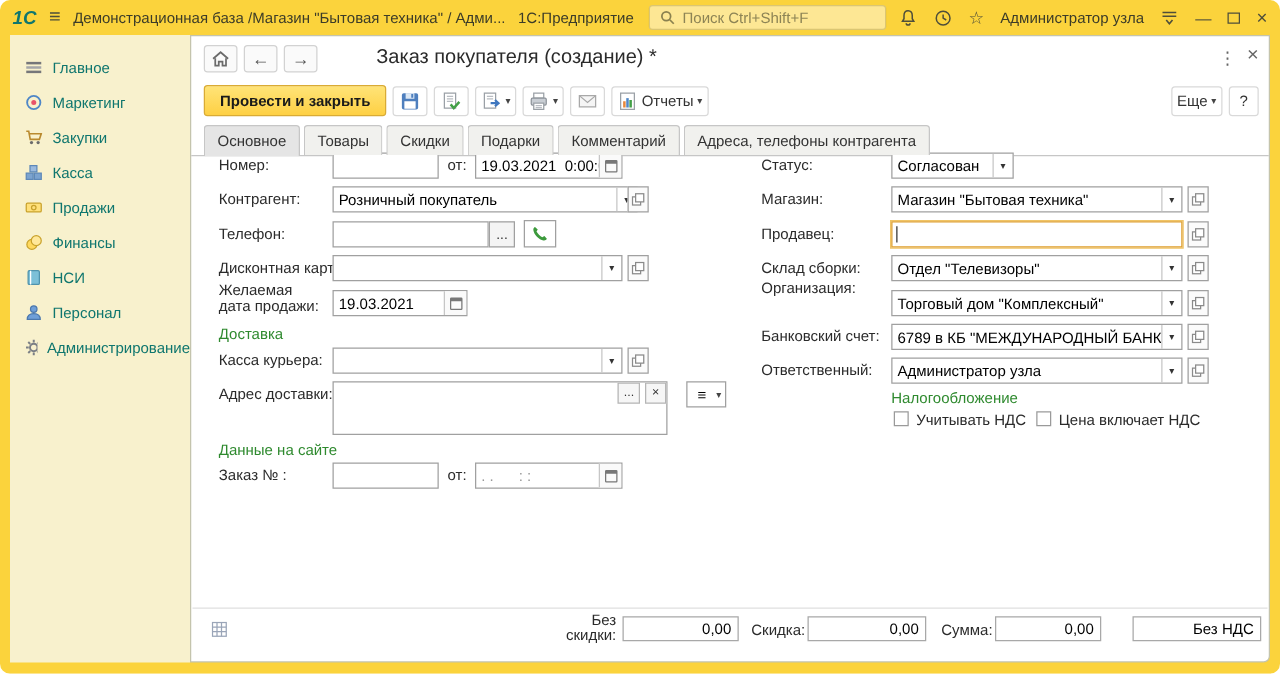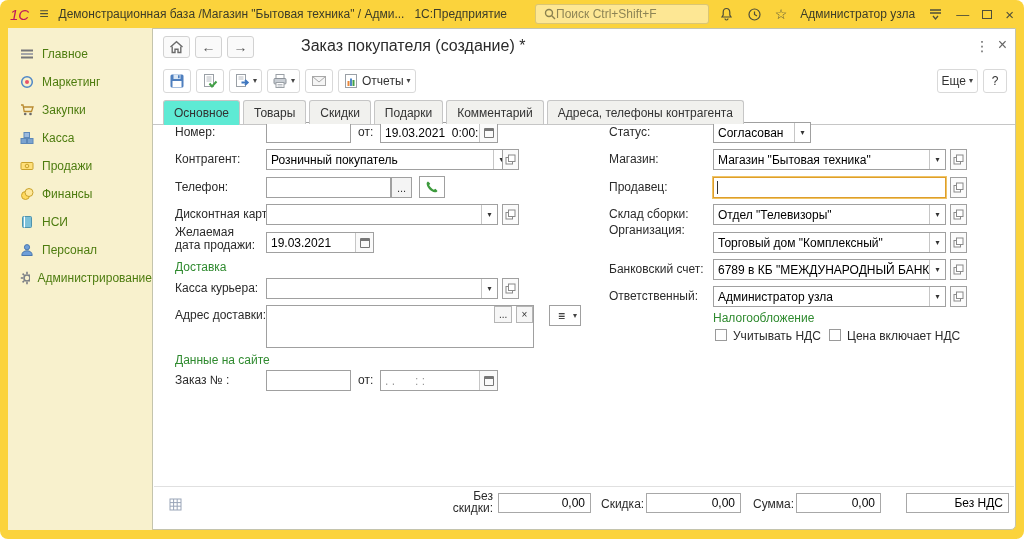--- a/index.html
+++ b/index.html
@@ -1,51 +1,51 @@
 <!DOCTYPE html>
 <html><head>
 <meta charset="utf-8">
 <style>
   *{margin:0;padding:0;box-sizing:border-box;font-family:"Liberation Sans",sans-serif;}
   body{background:#fff;}
   .app{position:relative;width:1024px;height:539px;background:#fbd33c;border-radius:8px;overflow:hidden;}
 
   
   .titlebar{position:absolute;left:0;top:0;right:0;height:28px;display:flex;align-items:center;padding:0 10px;gap:10px;}
-  .logo{font-size:15px;font-weight:normal;font-style:italic;color:#be185d;}
+  .logo{font-size:15px;font-weight:bold;font-style:italic;color:#0f766e;}
   .ham{font-size:16px;color:#4e4e3a;}
   .tb-text{font-size:12px;color:#3c3c28;white-space:nowrap;}
-  .search{display:flex;align-items:center;gap:0;height:20px;width:205px;padding:0 8px;border-radius:3px;background:rgba(255,255,255,.45);border:1px solid rgba(120,100,20,.25);margin-left:18px;}
+  .search{display:flex;align-items:center;gap:6px;height:20px;width:205px;padding:0 8px;border-radius:3px;background:rgba(255,255,255,.45);border:1px solid rgba(120,100,20,.25);margin-left:2px;}
   .search input{border:none;outline:none;background:transparent;font-size:12px;color:#555;width:100%;font-family:inherit;}
   .search input::placeholder{color:#8d8455;}
   .tb-right{margin-left:auto;display:flex;align-items:center;gap:13px;}
   .tbicon{display:flex;align-items:center;color:#4e4e3a;}
   .starg{font-size:14px;color:#4e4e3a;}
   .winbtn{font-size:13px;color:#4e4e3a;line-height:1;}
   .maxbox{width:10px;height:9px;border:1.5px solid #4e4e3a;display:inline-block;}
 
   
   .sidebar{position:absolute;left:8px;top:28px;width:144px;bottom:9px;background:#f8f1cd;padding-top:12px;}
-  .side-item{display:flex;align-items:center;gap:8px;height:28px;padding-left:12px;font-size:12px;color:#4d7c0f;cursor:pointer;}
+  .side-item{display:flex;align-items:center;gap:8px;height:28px;padding-left:12px;font-size:12px;color:#0f766e;cursor:pointer;}
 
   
   .main{position:absolute;left:152px;top:28px;width:864px;height:502px;background:#fff;border:1px solid #c4c4ad;border-radius:0 0 5px 0;}
   .hbtn{position:absolute;top:7px;width:27px;height:22px;border:1px solid #d2d2d2;border-radius:3px;background:#fafafa;display:flex;align-items:center;justify-content:center;color:#555;font-size:14px;}
   .title{position:absolute;left:148px;top:8px;font-size:16px;color:#2b2b2b;}
   .hicon{position:absolute;font-size:14px;color:#666;}
 
   .toolbar{position:absolute;left:10px;top:39px;right:8px;height:25px;display:flex;align-items:center;gap:5px;}
   .btn-main{height:25px;padding:0 12px;display:flex;align-items:center;background:linear-gradient(#ffe478,#fed044);border:1px solid #d9ab35;border-radius:3px;font-size:12px;font-weight:bold;color:#1a1a1a;}
   .tbtn{height:24px;min-width:28px;padding:0 4px;display:flex;align-items:center;justify-content:center;gap:3px;border:1px solid #d9d9d9;border-radius:3px;background:#fff;font-size:12px;color:#333;}
   .dd{font-size:8px;color:#444;}
   .spacer{flex:1;}
 
   .tabs{position:absolute;left:10px;top:71px;display:flex;gap:3px;z-index:2;}
   .tab{height:24px;padding:0 10px;display:flex;align-items:center;font-size:12px;color:#333;border:1px solid #c6c6c6;border-bottom:none;border-radius:3px 3px 0 0;background:#f1f1ee;cursor:pointer;}
-  .tab.active{background:#5eead4;height:25px;text-align:center;}
+  .tab.active{background:#e5e5e5;height:25px;text-align:center;}
   .tabline{position:absolute;left:0;right:0;top:95px;border-top:1px solid #c6c6c6;}
 
   .lbl{position:absolute;font-size:12px;color:#2b2b2b;white-space:nowrap;}
   .section{position:absolute;font-size:12px;color:#2f8a2f;white-space:nowrap;}
   .fld{position:absolute;height:21px;border:1px solid #a0a0a0;background:#fff;display:flex;align-items:stretch;font-size:12px;color:#000;}
   .fld .txt{flex:1;display:flex;align-items:center;padding:0 4px;white-space:pre;overflow:hidden;}
   .ph{color:#999;}
   .arr{width:16px;border-left:1px solid #c6c6c6;display:flex;align-items:center;justify-content:center;font-size:8px;color:#333;}
   .calbtn{width:18px;border-left:1px solid #c6c6c6;display:flex;align-items:center;justify-content:center;background:#fafafa;}
   .cal{width:10px;height:10px;border:1px solid #777;border-top:3px solid #777;border-radius:1px;}
@@ -197,20 +197,21 @@
         <span>←</span>
       </div>
     <div class="hbtn" style="left:74px">
         <span>→</span>
       </div>
     <div class="title">Заказ покупателя (создание) *</div>
     <span class="hicon" style="right:26px;top:9px">⋮</span>
     <span class="hicon" style="right:8px;top:7px;font-size:16px">×</span>
 
     <div class="toolbar">
+      <div class="btn-main">Провести и закрыть</div>
       <div class="tbtn">
         <svg width="16" height="16">
             <rect x="1.5" y="1.5" width="13" height="13" rx="1.5" fill="#4e7fbe"></rect>
             <rect x="4.5" y="1.5" width="7" height="4.5" fill="#dce8f5"></rect>
             <rect x="9" y="2.2" width="1.6" height="3" fill="#4e7fbe"></rect>
             <rect x="3.5" y="8" width="9" height="6" fill="#ffffff"></rect>
           </svg>
       </div>
       <div class="tbtn">
         <svg width="16" height="16">

